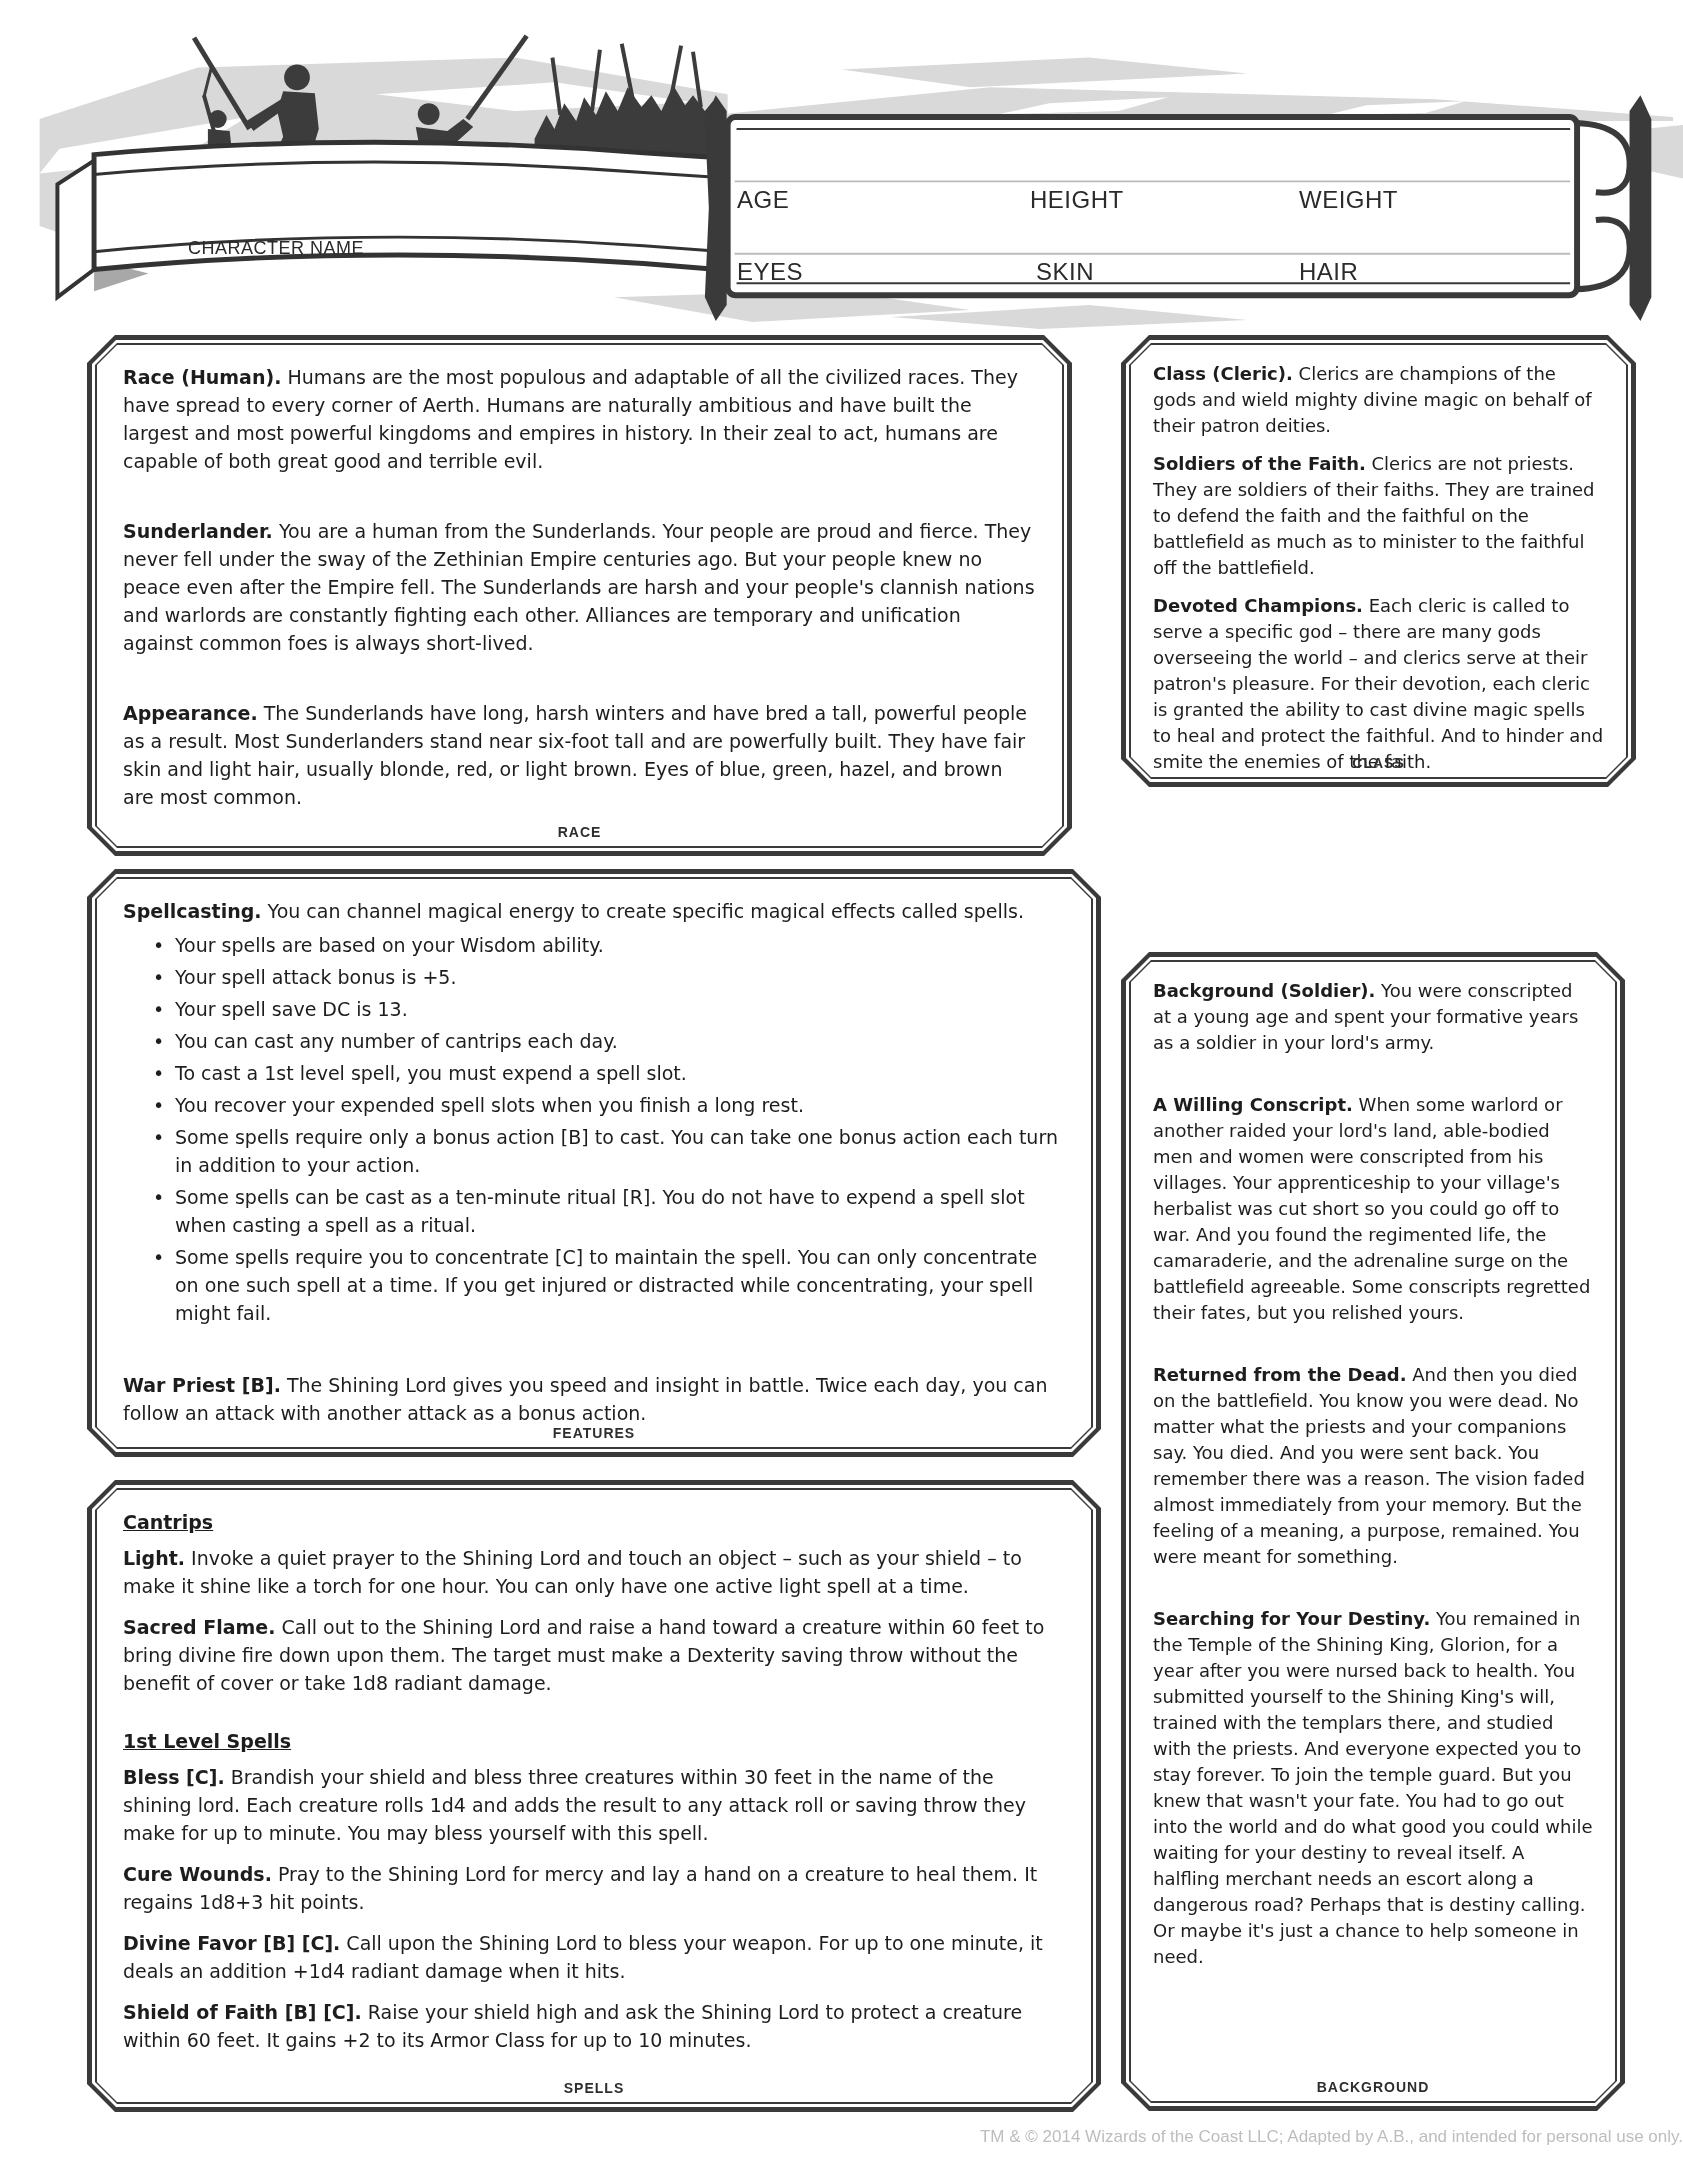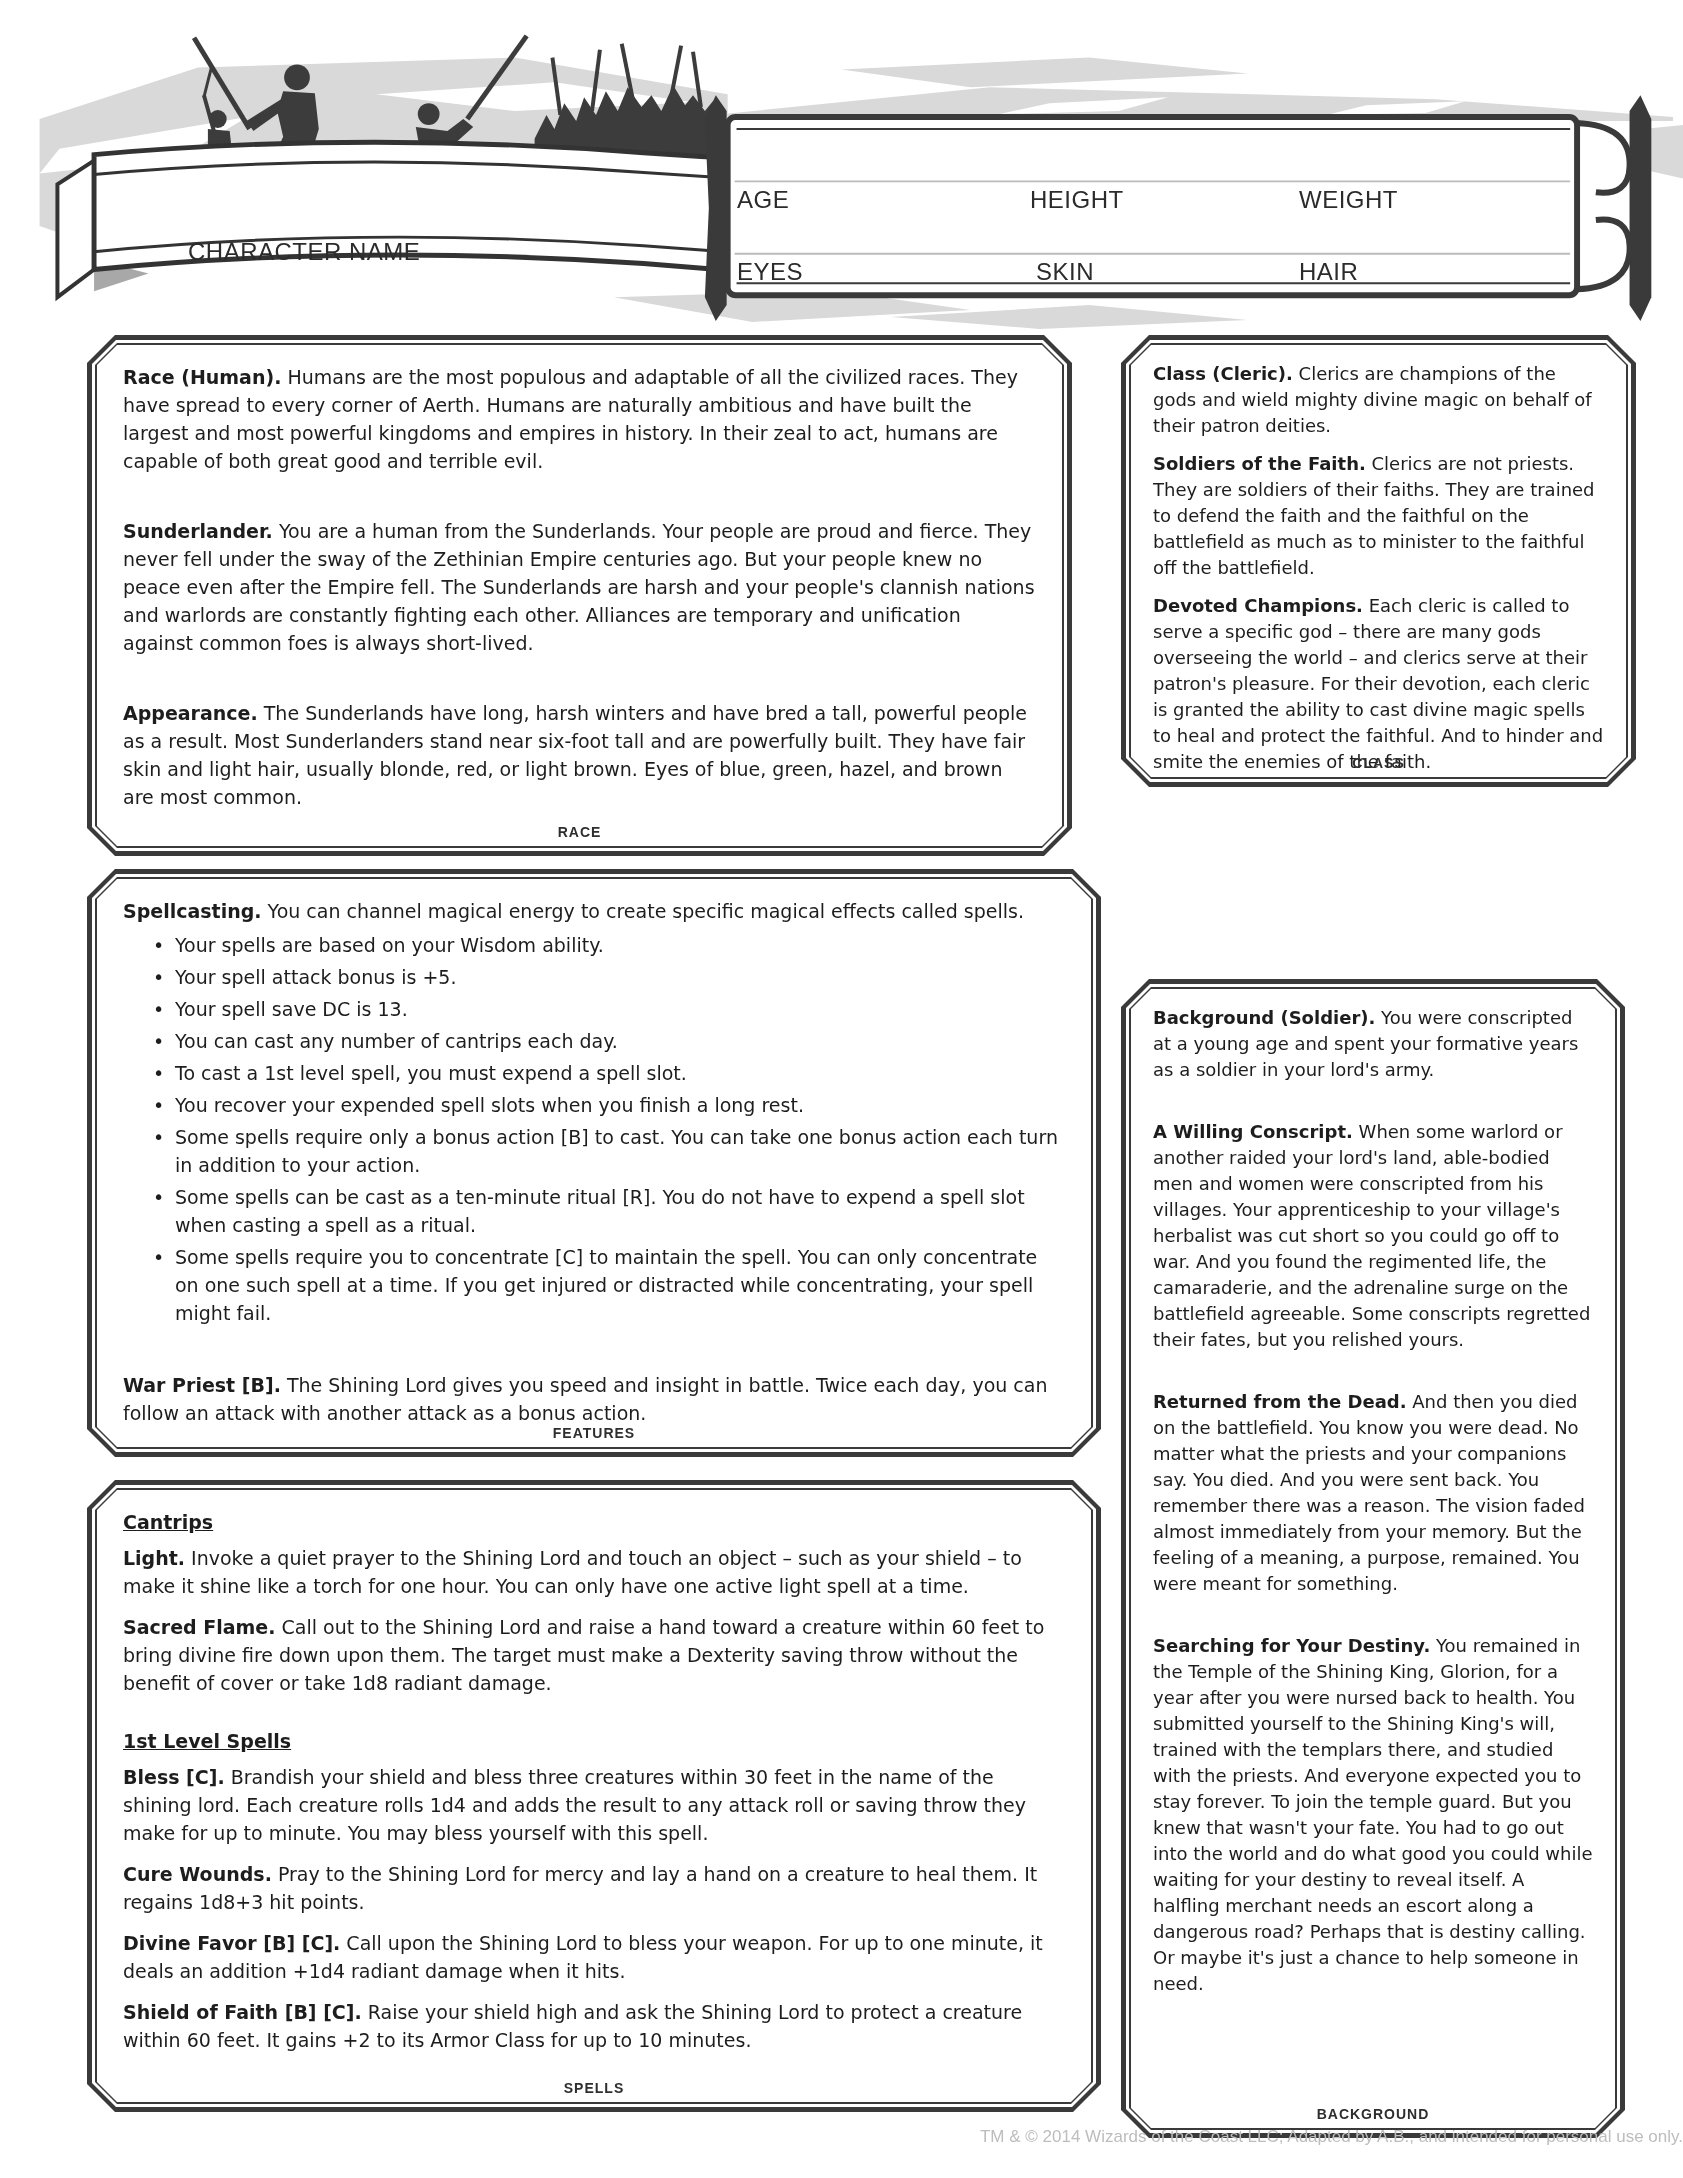--- a/index.html
+++ b/index.html
@@ -2,21 +2,21 @@
 <html><head>
 <meta charset="utf-8">
 <style>
   html,body{margin:0;padding:0;background:#fff;}
   .page{position:relative;width:1683px;height:2178px;background:#fff;overflow:hidden;
         font-family:"DejaVu Sans",sans-serif;color:#1d1d1d;}
 
   
   .art{position:absolute;left:0;top:0;width:1683px;height:337px;}
   .charname-label{position:absolute;left:188px;top:238px;font-family:"Liberation Sans",sans-serif;
-        font-size:24px;color:#2b2b2b;letter-spacing:0.5px;text-align:center;}
+        font-size:18px;color:#2b2b2b;letter-spacing:0.5px;text-align:center;}
   .charname-field{position:absolute;left:109px;top:166px;width:574px;height:85px;}
   .scroll-label{position:absolute;font-family:"Liberation Sans",sans-serif;font-size:24px;
         color:#2b2b2b;letter-spacing:0.5px;}
   .scroll-field{position:absolute;height:51px;}
 
   
   .panel{position:absolute;}
   .panel>div.layer{position:absolute;}
   .b1{inset:0;background:#3a3a3a;
       clip-path:polygon(28px 0,calc(100% - 28px) 0,100% 28px,100% calc(100% - 28px),calc(100% - 28px) 100%,28px 100%,0 calc(100% - 28px),0 28px);}
@@ -194,21 +194,21 @@
       <p class="spell-p"><b class="lead">Sacred Flame.</b> <span>Call out to the Shining Lord and raise a hand toward a creature within 60 feet to bring divine fire down upon them. The target must make a Dexterity saving throw without the benefit of cover or take 1d8 radiant damage.</span></p>
       <div class="group-heading g2">1st Level Spells</div>
       <p class="spell-p"><b class="lead">Bless [C].</b> <span>Brandish your shield and bless three creatures within 30 feet in the name of the shining lord. Each creature rolls 1d4 and adds the result to any attack roll or saving throw they make for up to minute. You may bless yourself with this spell.</span></p>
       <p class="spell-p"><b class="lead">Cure Wounds.</b> <span>Pray to the Shining Lord for mercy and lay a hand on a creature to heal them. It regains 1d8+3 hit points.</span></p>
       <p class="spell-p"><b class="lead">Divine Favor [B] [C].</b> <span>Call upon the Shining Lord to bless your weapon. For up to one minute, it deals an addition +1d4 radiant damage when it hits.</span></p>
       <p><b class="lead">Shield of Faith [B] [C].</b> <span>Raise your shield high and ask the Shining Lord to protect a creature within 60 feet. It gains +2 to its Armor Class for up to 10 minutes.</span></p>
     </div>
     <div class="panel-label">SPELLS</div>
   </section>
 
-  <section class="panel colR" style="left:1121px;top:979px;width:504px;height:1159px;">
+  <section class="panel colR" style="left:1121px;top:952px;width:504px;height:1159px;">
     <div class="layer b1"></div>
       <div class="layer b2"></div>
       <div class="layer b3"></div>
       <div class="layer b4"></div>
     <div class="pcontent">
       <p class="bg-p"><b class="lead">Background (Soldier).</b> <span>You were conscripted at a young age and spent your formative years as a soldier in your lord's army.</span></p>
       <p class="bg-p"><b class="lead">A Willing Conscript.</b> <span>When some warlord or another raided your lord's land, able-bodied men and women were conscripted from his villages. Your apprenticeship to your village's herbalist was cut short so you could go off to war. And you found the regimented life, the camaraderie, and the adrenaline surge on the battlefield agreeable. Some conscripts regretted their fates, but you relished yours.</span></p>
       <p class="bg-p"><b class="lead">Returned from the Dead.</b> <span>And then you died on the battlefield. You know you were dead. No matter what the priests and your companions say. You died. And you were sent back. You remember there was a reason. The vision faded almost immediately from your memory. But the feeling of a meaning, a purpose, remained. You were meant for something.</span></p>
       <p><b class="lead">Searching for Your Destiny.</b> <span>You remained in the Temple of the Shining King, Glorion, for a year after you were nursed back to health. You submitted yourself to the Shining King's will, trained with the templars there, and studied with the priests. And everyone expected you to stay forever. To join the temple guard. But you knew that wasn't your fate. You had to go out into the world and do what good you could while waiting for your destiny to reveal itself. A halfling merchant needs an escort along a dangerous road? Perhaps that is destiny calling. Or maybe it's just a chance to help someone in need.</span></p>
     </div>

